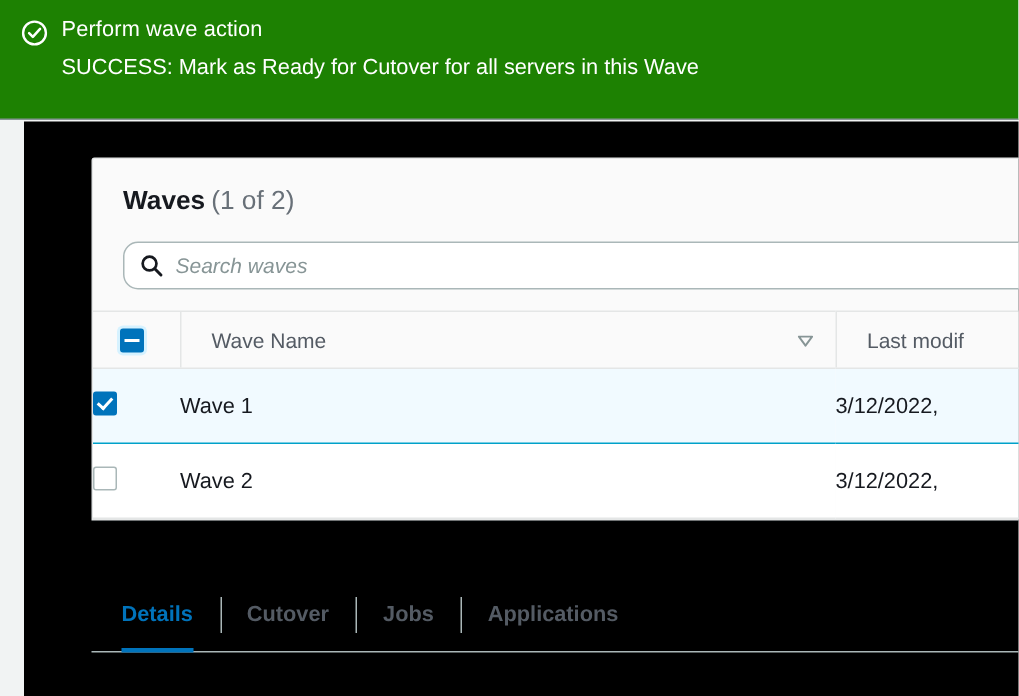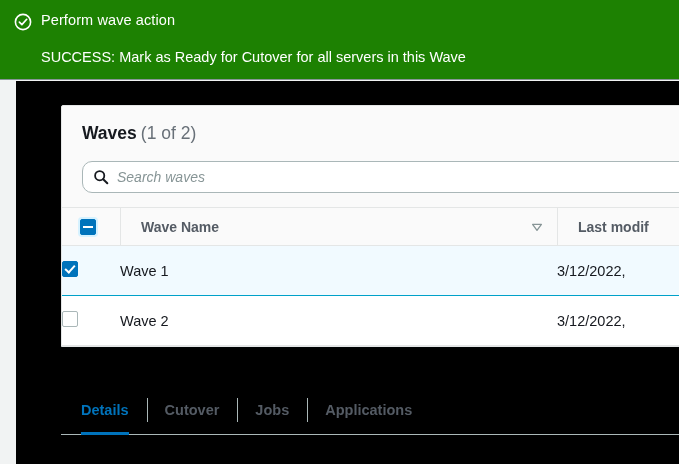--- a/index.html
+++ b/index.html
@@ -51,21 +51,21 @@
     font-weight: normal;
     color: #ffffff;
     line-height: 19px;
     letter-spacing: 0.1px;
   }
   .flash-msg {
     font-size: 14.5px;
     font-weight: normal;
     color: #ffffff;
     line-height: 20px;
-    margin-top: 17px;
+    margin-top: 5px;
     white-space: nowrap;
   }
 
   
   .content-area {
     position: absolute;
     left: 16px; top: 81px;
     width: 679px;
     height: 452px;
     background: #000000;
@@ -156,21 +156,21 @@
   .col-check  { width: 58px; }
   .col-name   { width: 437px; }
   .col-date   { width: 205px; }
 
   .tbl thead th {
     height: 38px;
     background: #fafafa;
     border-top: 1px solid #e4e6e6;
     border-bottom: 1px solid #e4e6e6;
     color: #545b64;
-    font-weight: bold;
+    font-weight: normal;
     font-size: 14px;
     white-space: nowrap;
   }
   .th-inner {
     display: flex;
     align-items: center;
     height: 100%;
     padding-left: 20px;
     border-left: 1px solid #e4e6e6;
     box-sizing: border-box;

